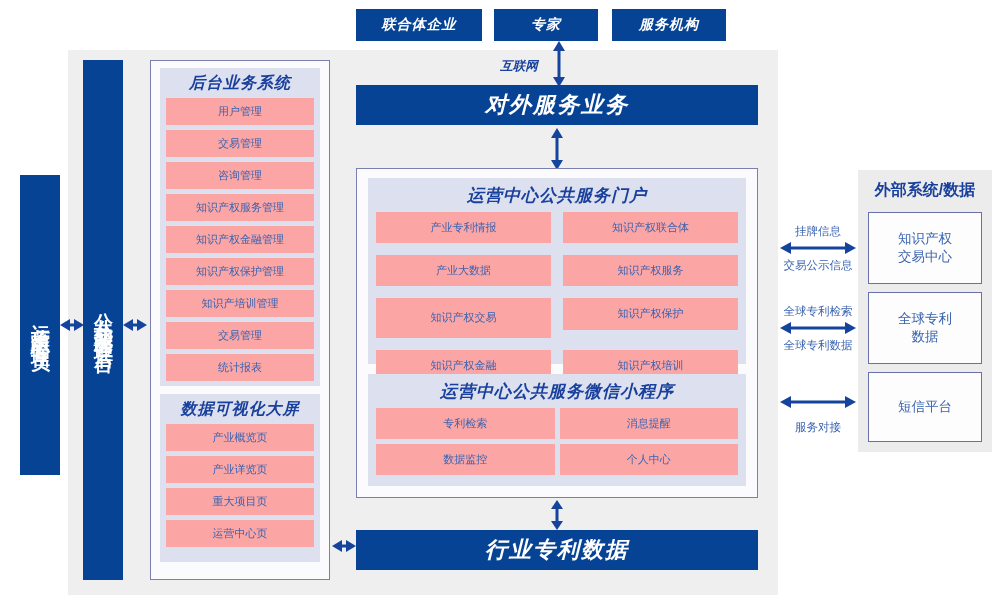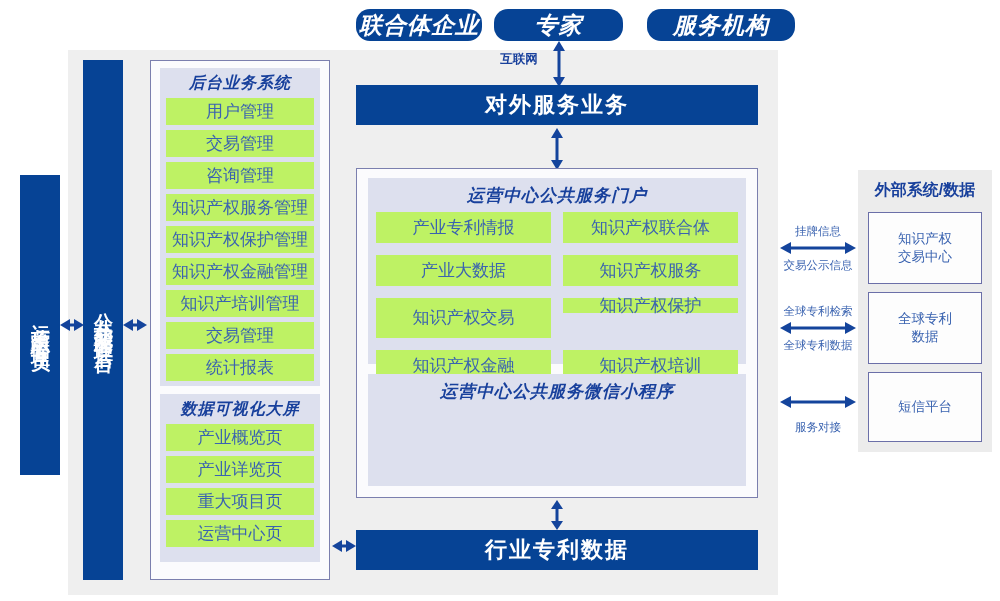--- a/index.html
+++ b/index.html
@@ -13,34 +13,34 @@
     overflow: hidden;
   }
   .abs { position: absolute; box-sizing: border-box; }
 
   
   .actor {
     background: #064395;
     color: #ffffff;
     font-weight: bold;
     font-style: italic;
-    font-size: 23px;
+    font-size: 14px;
     display: flex; align-items: center; justify-content: center;
     letter-spacing: 1px;
-    border-radius: 14px;
   }
 
   
   .stage { background: #efefef; }
 
   
   .banner {
     background: #064395;
     color: #ffffff;
     font-weight: bold;
+    font-style: italic;
     font-size: 22px;
     display: flex; align-items: center; justify-content: center;
     letter-spacing: 2px;
   }
 
   
   .pillar {
     background: #064395;
     color: #ffffff;
     font-weight: bold;
@@ -62,23 +62,23 @@
   .group-title {
     color: #18409c;
     font-weight: bold;
     font-style: italic;
     font-size: 16px;
     text-align: center;
     display: flex; align-items: center; justify-content: center;
     letter-spacing: 1px;
   }
   .cell {
-    background: #bef264;
+    background: #fca5a5;
     color: #3a63b0;
-    font-size: 17px;
+    font-size: 11px;
     display: flex; align-items: center; justify-content: center;
     text-align: center;
     line-height: 1.25;
   }
 
   
   .ext-panel { background: #ececec; }
   .ext-title {
     color: #18409c;
     font-weight: bold;
@@ -112,30 +112,30 @@
   }
 
   svg.arrow { display: block; overflow: visible; }
 </style>
 </head>
 <body>
 
 <div class="abs actor" style="left:356px; top:9px; width:126px; height:32px;">
   <span>联合体企业</span>
 </div>
-<div class="abs actor" style="left:494px; top:9px; width:129px; height:32px;">
+<div class="abs actor" style="left:494px; top:9px; width:104px; height:32px;">
   <span>专家</span>
 </div>
-<div class="abs actor" style="left:647px; top:9px; width:148px; height:32px;">
+<div class="abs actor" style="left:612px; top:9px; width:114px; height:32px;">
   <span>服务机构</span>
 </div>
 
 <div class="abs stage" style="left:68px; top:50px; width:710px; height:545px;"></div>
 
-<div class="abs net-label" style="left:489px; top:50px; width:60px; height:18px;">
+<div class="abs net-label" style="left:489px; top:57px; width:60px; height:18px;font-style:italic;">
   <span>互联网</span>
 </div>
 <div class="abs" style="left:551px; top:41px; width:16px; height:46px;">
   <svg class="arrow" width="16" height="46" viewBox="0 0 16 46">
     <line x1="8" y1="8" x2="8" y2="38" stroke="#14449c" stroke-width="3"></line>
     <polygon points="8,0 14,10 2,10" fill="#14449c"></polygon>
     <polygon points="8,46 14,36 2,36" fill="#14449c"></polygon>
   </svg>
 </div>
 
@@ -186,24 +186,24 @@
     <div class="cell" style="height:27px; margin-bottom:5px;">
         <span>交易管理</span>
       </div>
     <div class="cell" style="height:27px; margin-bottom:5px;">
         <span>咨询管理</span>
       </div>
     <div class="cell" style="height:27px; margin-bottom:5px;">
         <span>知识产权服务管理</span>
       </div>
     <div class="cell" style="height:27px; margin-bottom:5px;">
+        <span>知识产权金融管理</span>
+      </div>
+    <div class="cell" style="height:27px; margin-bottom:5px;">
         <span>知识产权保护管理</span>
-      </div>
-    <div class="cell" style="height:27px; margin-bottom:5px;">
-        <span>知识产权金融管理</span>
       </div>
     <div class="cell" style="height:27px; margin-bottom:5px;">
         <span>知识产培训管理</span>
       </div>
     <div class="cell" style="height:27px; margin-bottom:5px;">
         <span>交易管理</span>
       </div>
     <div class="cell" style="height:27px;">
         <span>统计报表</span>
       </div>
@@ -253,35 +253,49 @@
       </div>
     <div class="cell" style="height:31px;">
         <span>产业大数据</span>
       </div>
     <div class="cell" style="height:31px;">
         <span>知识产权服务</span>
       </div>
     <div class="cell" style="height:40px;">
         <span>知识产权交易</span>
       </div>
-    <div class="cell" style="height:15px;">
+    <div class="cell" style="height:32px;">
         <span>知识产权保护</span>
       </div>
     <div class="cell" style="height:31px;">
         <span>知识产权金融</span>
       </div>
     <div class="cell" style="height:31px;">
         <span>知识产权培训</span>
       </div>
   </div>
 </div>
 
 <div class="abs group" style="left:368px; top:374px; width:378px; height:112px;">
   <div class="group-title" style="height:34px; font-size:17px;">
     <span>运营中心公共服务微信小程序</span>
+  </div>
+  <div style="display:grid; grid-template-columns:1fr 1fr; gap:5px; padding:0 8px;">
+    <div class="cell" style="height:31px;">
+        <span>专利检索</span>
+      </div>
+    <div class="cell" style="height:31px;">
+        <span>消息提醒</span>
+      </div>
+    <div class="cell" style="height:31px;">
+        <span>数据监控</span>
+      </div>
+    <div class="cell" style="height:31px;">
+        <span>个人中心</span>
+      </div>
   </div>
 </div>
 
 <div class="abs" style="left:549px; top:500px; width:16px; height:30px;">
   <svg class="arrow" width="16" height="30" viewBox="0 0 16 30">
     <line x1="8" y1="7" x2="8" y2="23" stroke="#14449c" stroke-width="3"></line>
     <polygon points="8,0 14,9 2,9" fill="#14449c"></polygon>
     <polygon points="8,30 14,21 2,21" fill="#14449c"></polygon>
   </svg>
 </div>

